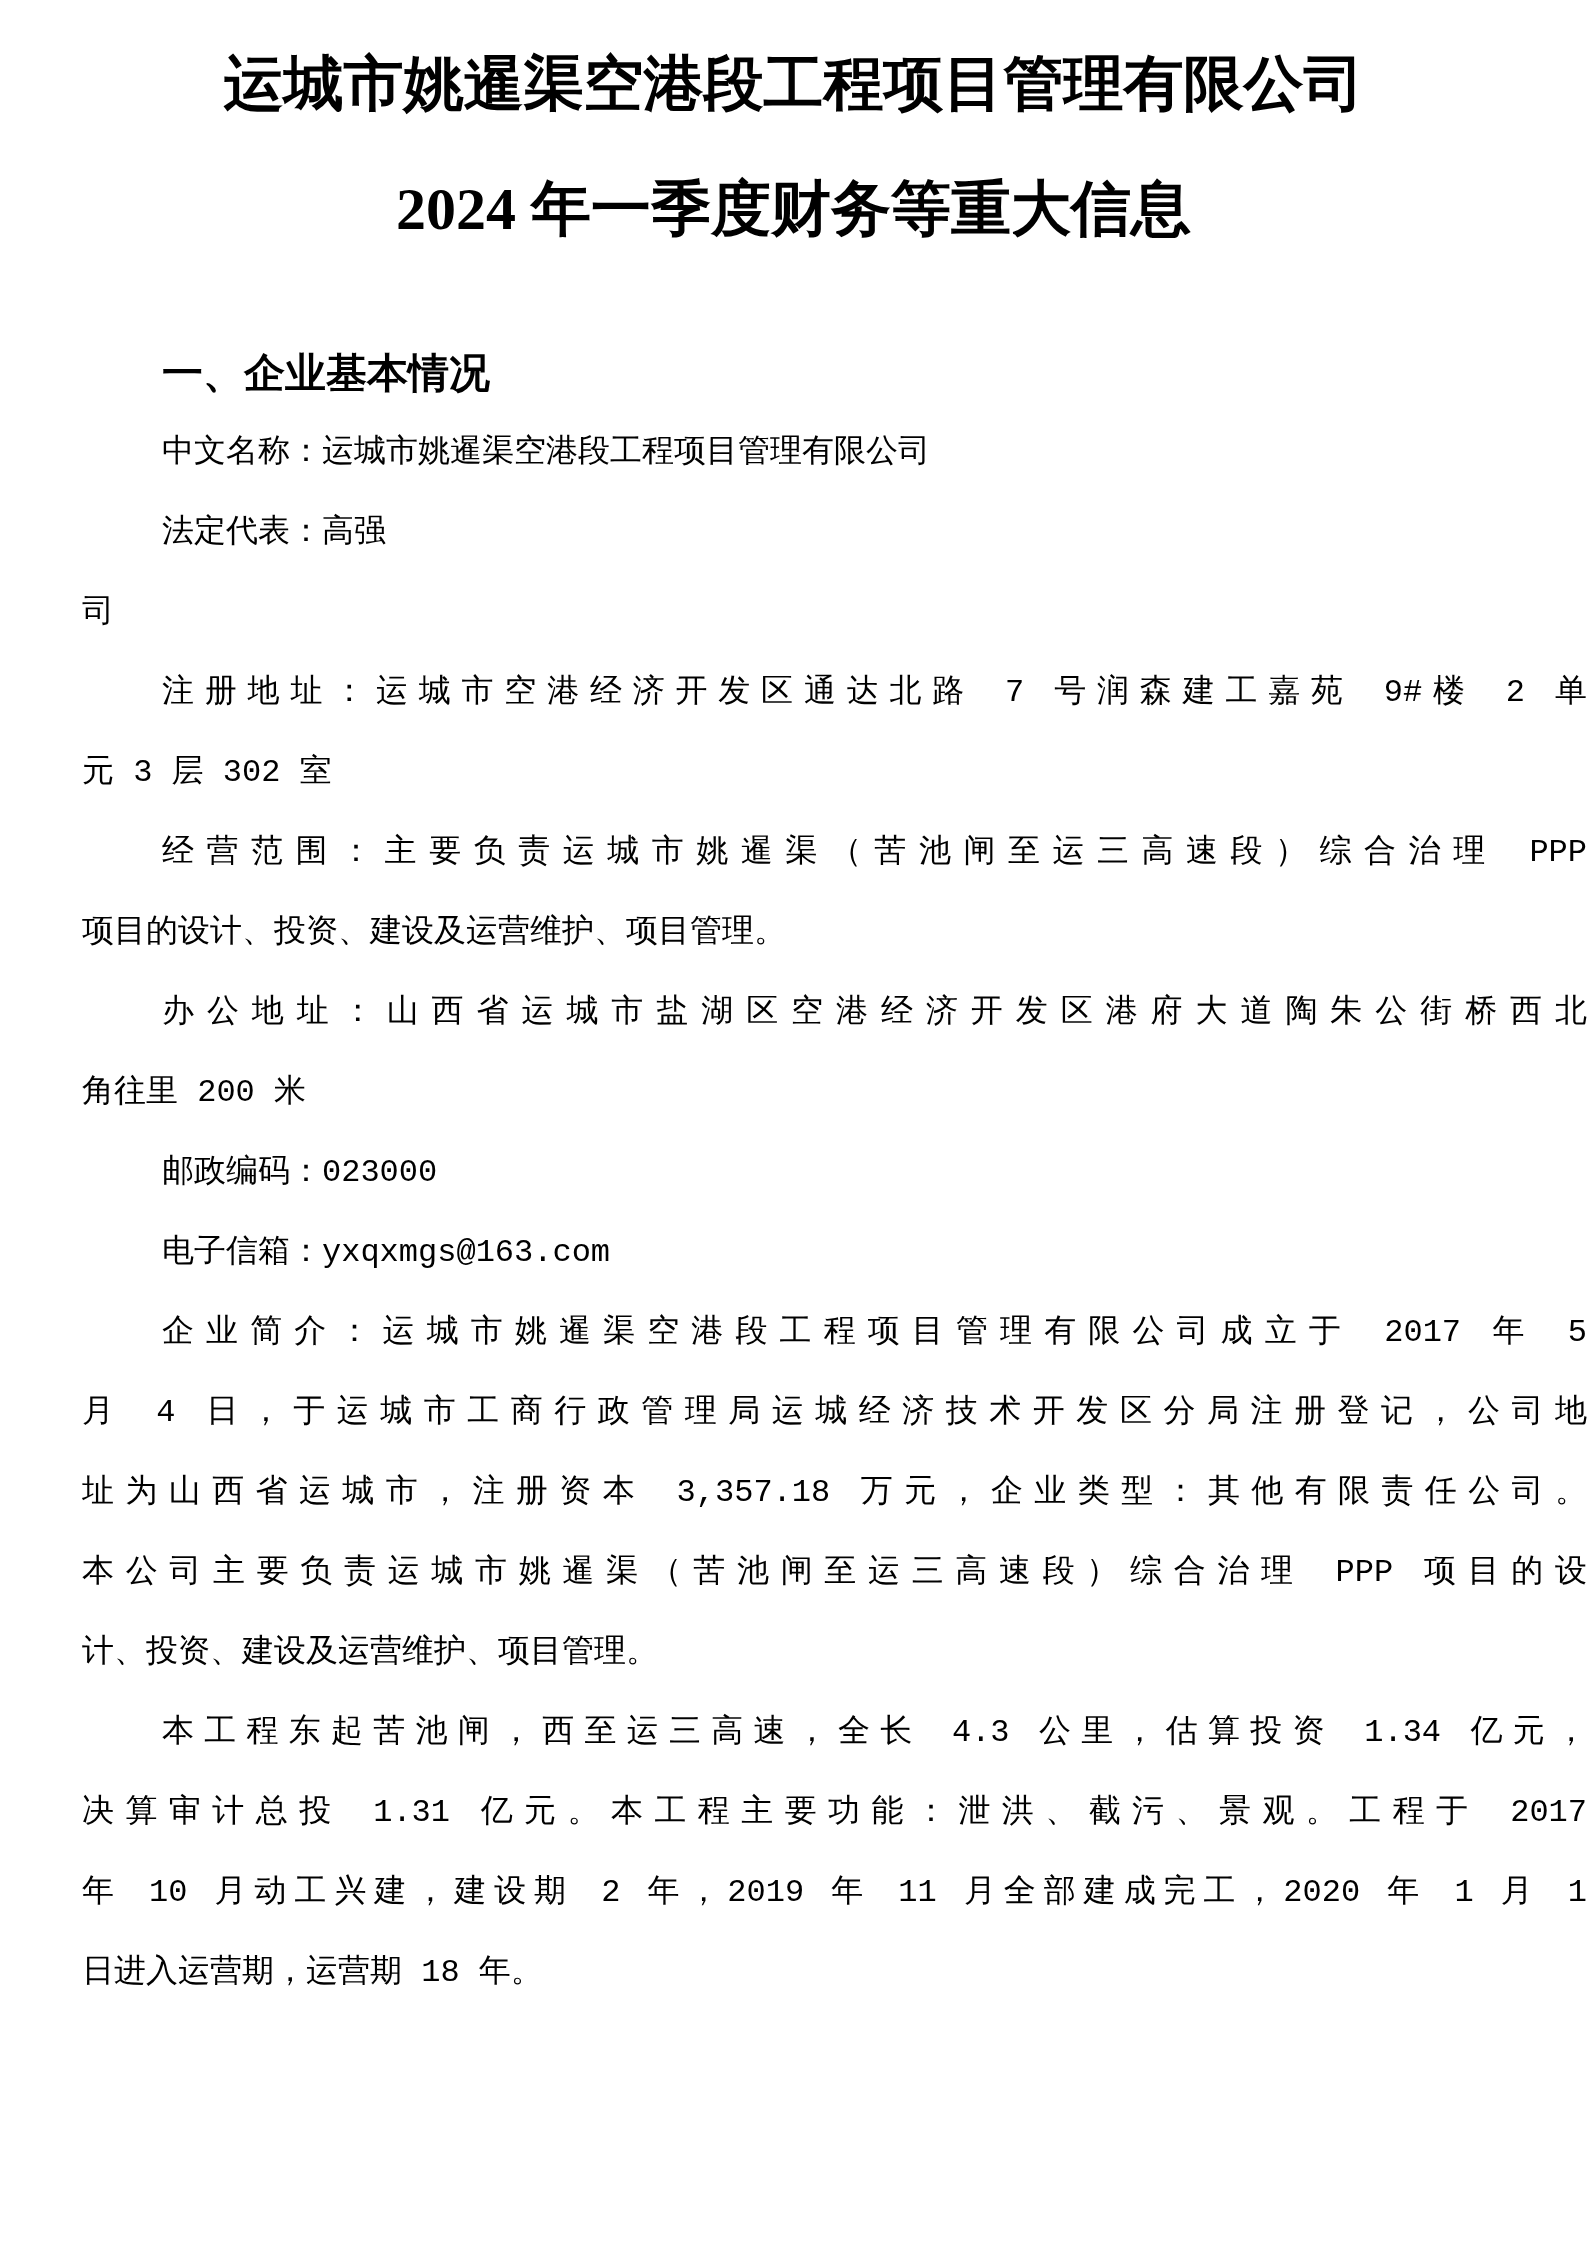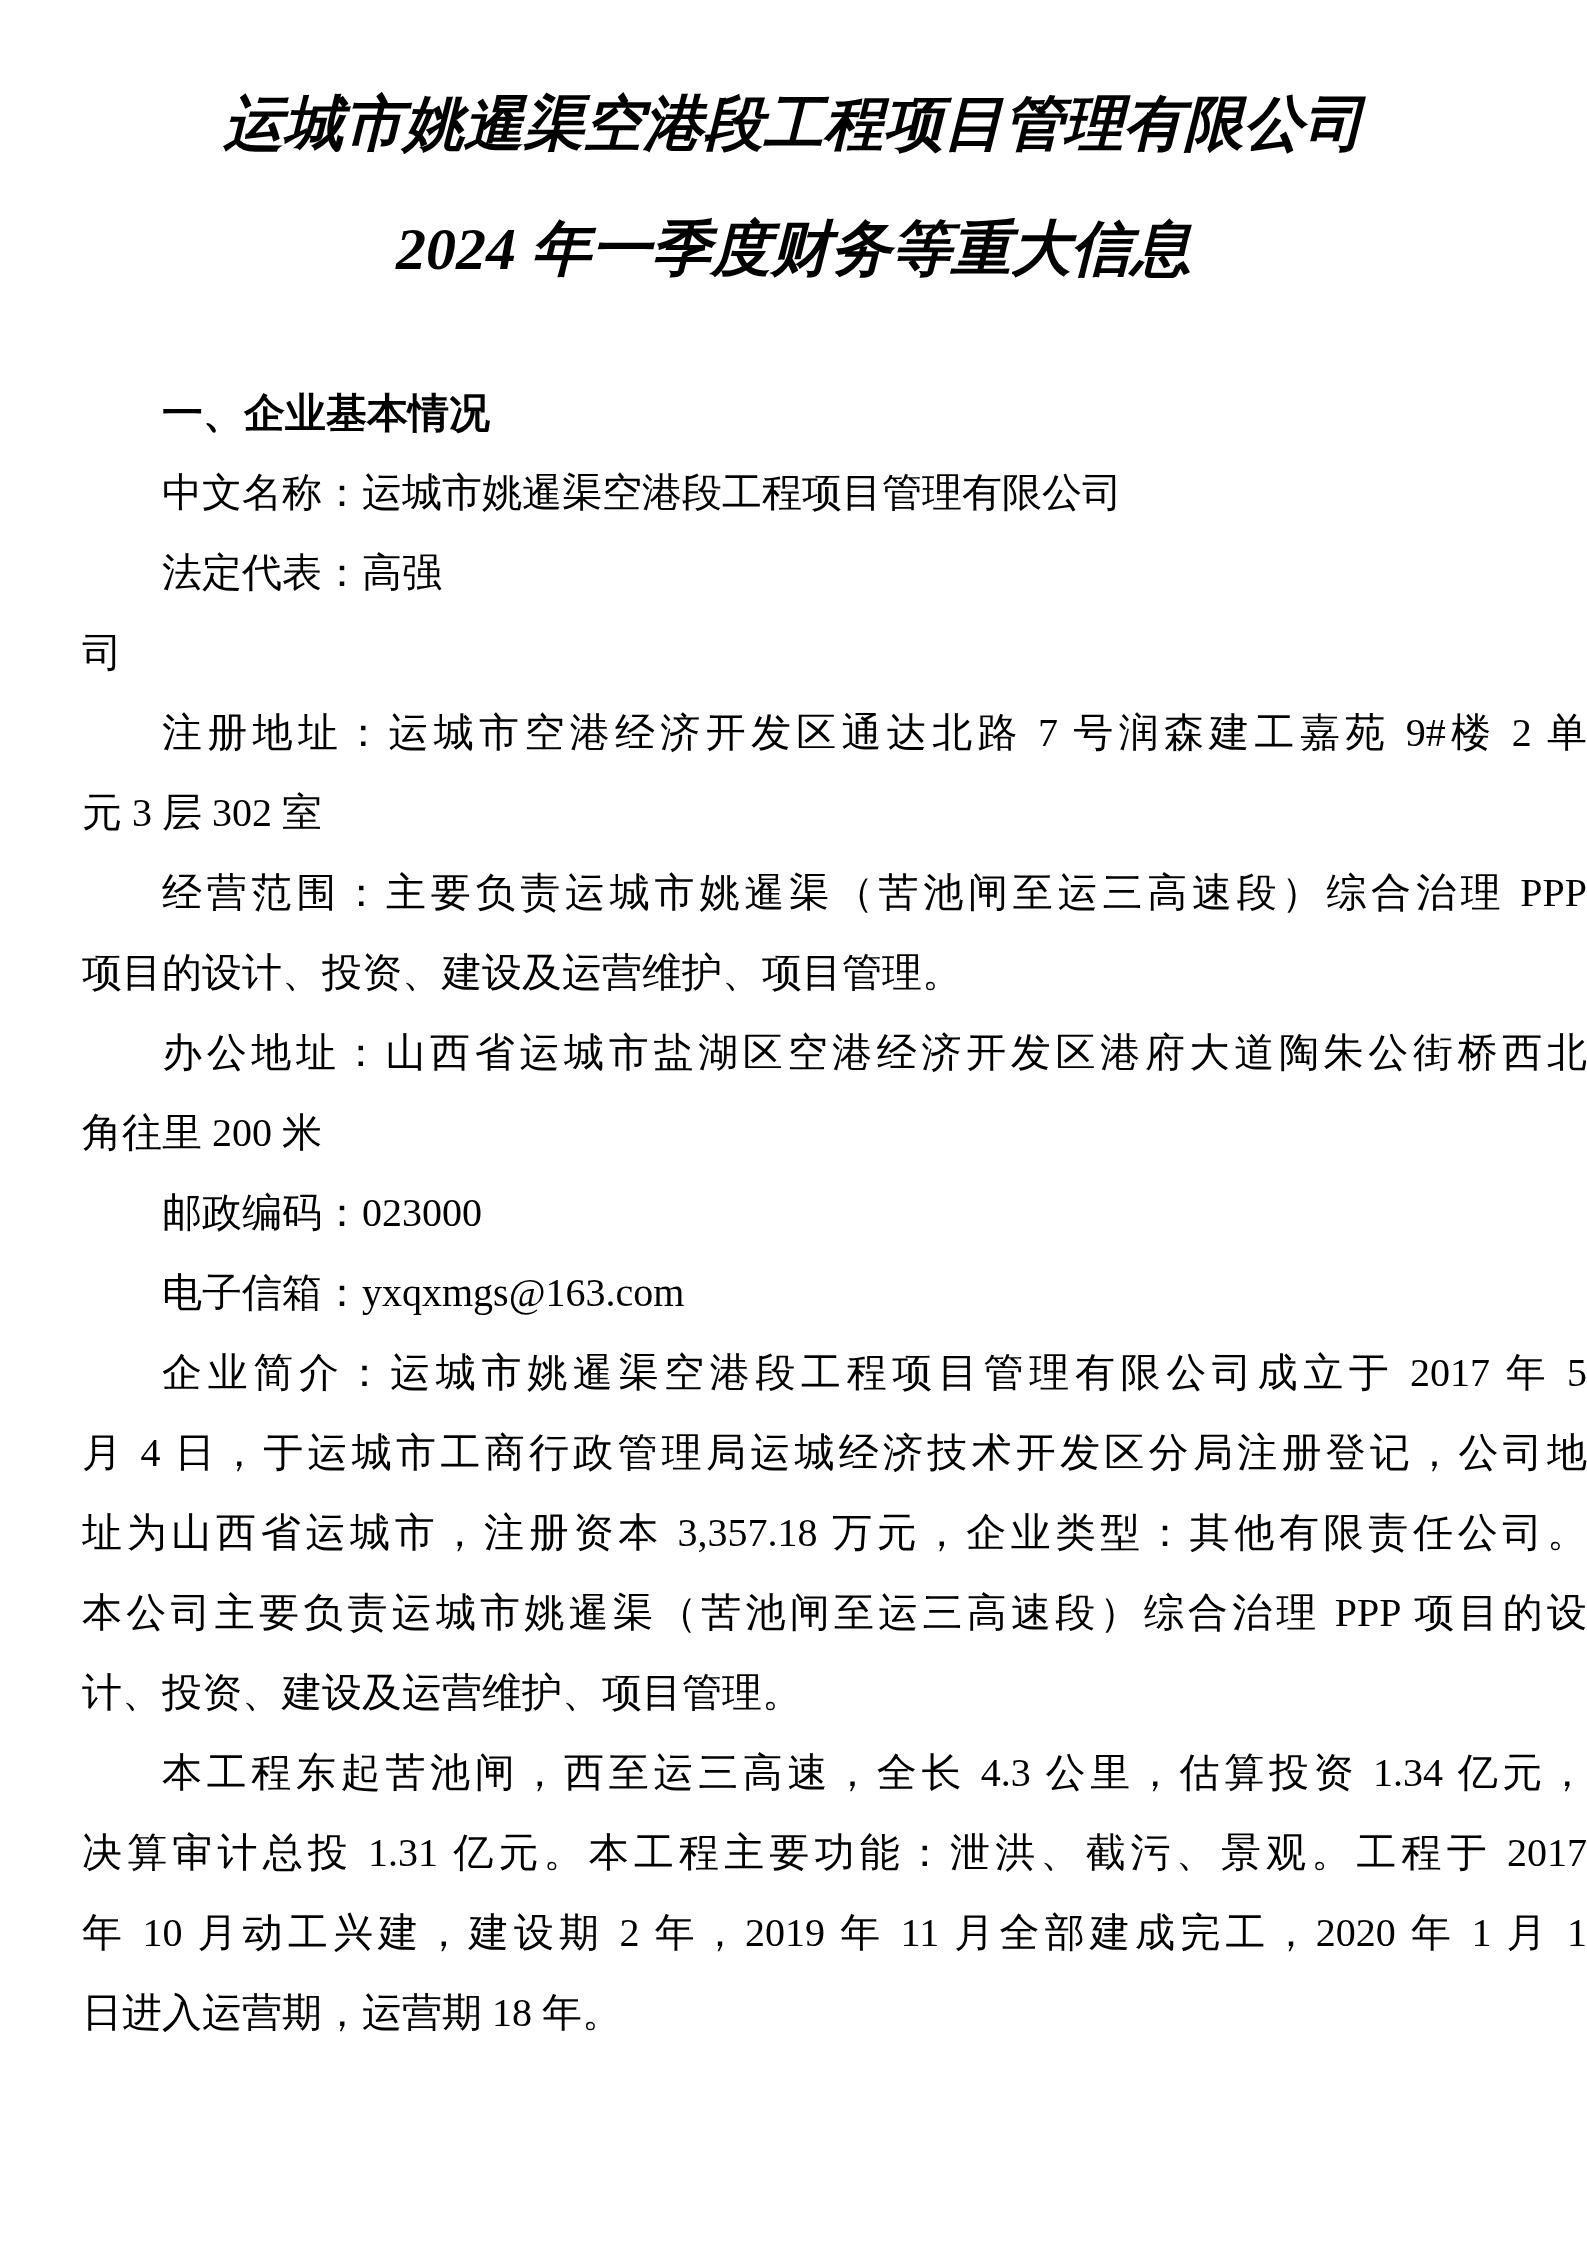--- a/index.html
+++ b/index.html
@@ -5,40 +5,41 @@
   html, body { margin: 0; padding: 0; background: #ffffff; }
   .page {
     position: relative;
     width: 1587px;
     height: 2245px;
     background: #ffffff;
     color: #000000;
     font-family: "Liberation Serif", "DejaVu Serif", serif;
     overflow: hidden;
   }
-  .titles { padding-top: 78px; font-style: italic; }
+  .titles { padding-top: 38px; }
   .doc-title {
     margin: 0;
     text-align: center;
     font-weight: bold;
     font-size: 60px;
     line-height: 92px;
     font-family: "Liberation Serif", "DejaVu Serif", serif;
     white-space: nowrap;
   }
   .doc-title.second { margin-top: 33px; }
   .content {
     margin-top: 78px;
     padding-left: 82px;
   }
   .line {
-    font-size: 40px;
+    font-size: 32px;
     line-height: 80px;
     height: 80px;
     overflow: hidden;
+    font-family: Liberation Mono, monospace;
   }
   .indent { padding-left: 80px; }
   .just {
     text-align: justify;
     text-align-last: justify;
   }
   .heading {
     font-weight: bold;
     font-size: 41px;
     font-family: "Liberation Sans", "DejaVu Sans", sans-serif;

